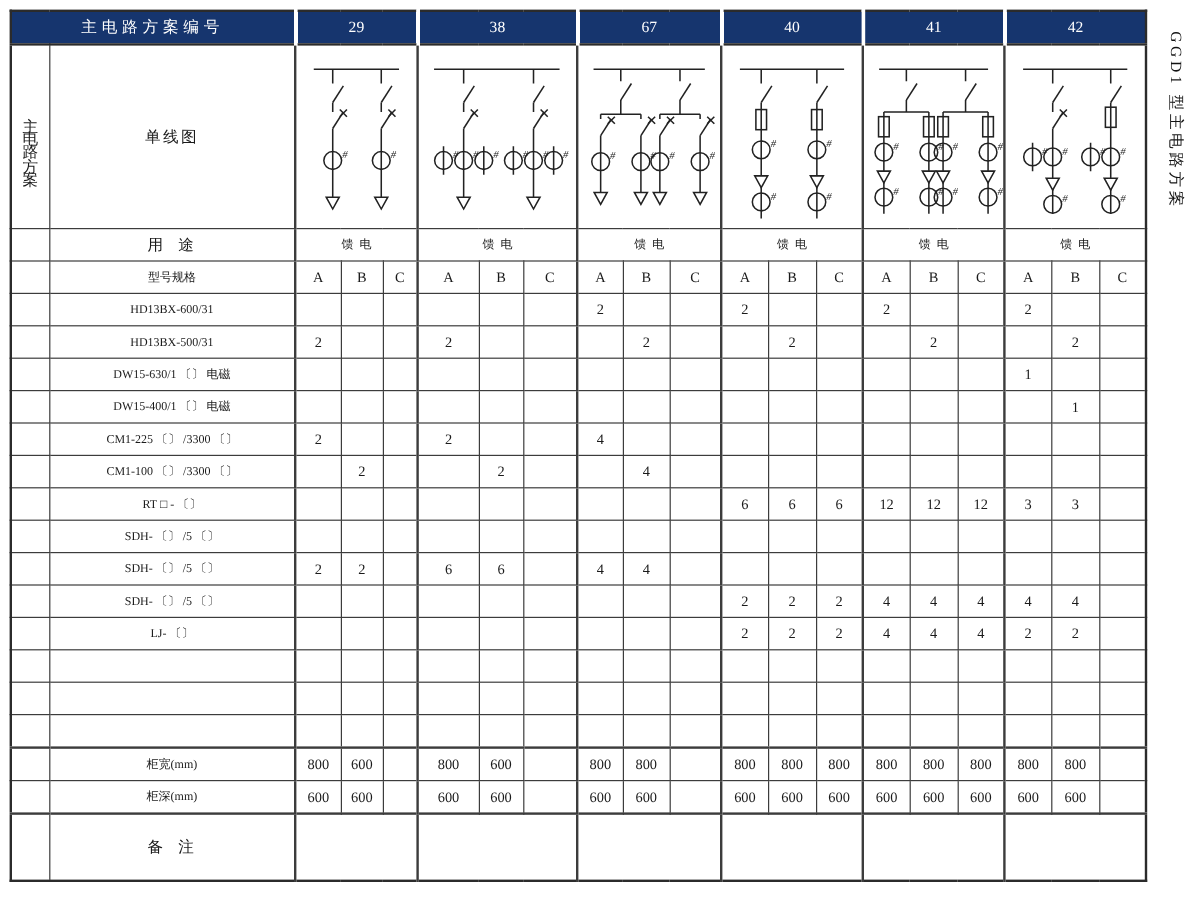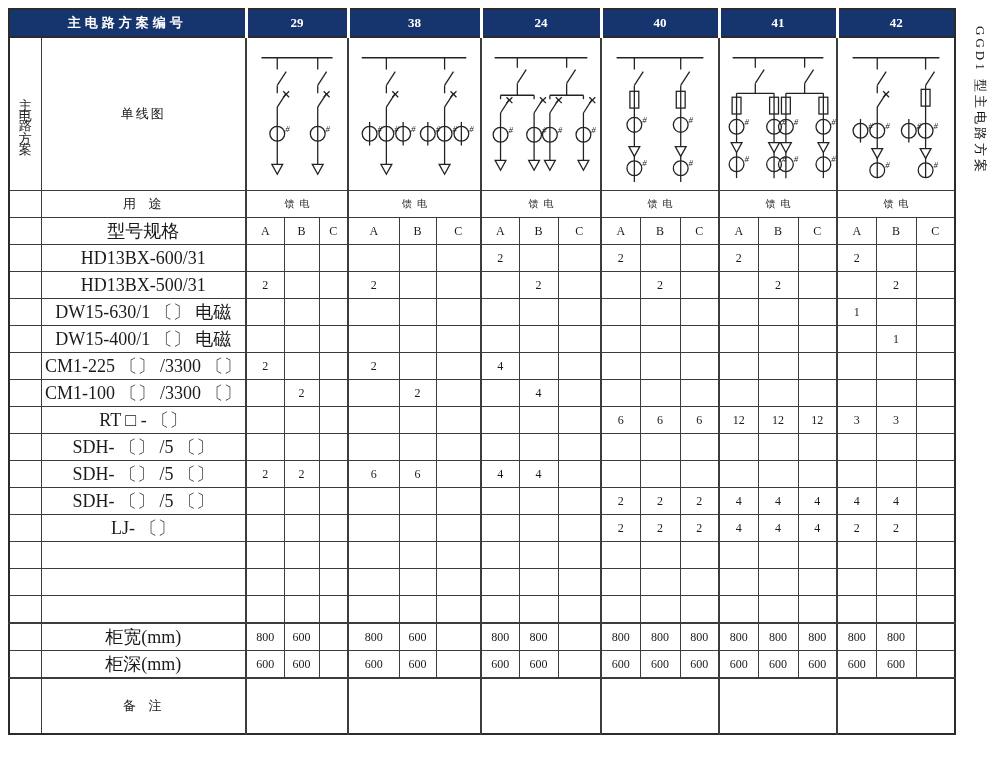--- a/index.html
+++ b/index.html
@@ -14,25 +14,25 @@
   }
   td,th{
     border:1px solid #3c3c3c;padding:0;margin:0;text-align:center;
     font-size:12px;height:26px;overflow:hidden;vertical-align:middle;
   }
   .sb{border-left-width:2px;}
   tr.hline td{border-top-width:2px;}
   tr.head th{
     background:#16356e;color:#ffffff;border:1px solid #16356e;
     border-left:3px solid #ffffff;border-bottom:2px solid #2b2b2b;
-    font-weight:bold;font-size:13px;height:26px;
+    font-weight:normal;font-size:13px;height:26px;
   }
   tr.head th.hlabel{border-left:1px solid #16356e;letter-spacing:4px;}
   tr.diag td{height:152px;}
-  .rowlabel{font-size:18px;white-space:pre;}
+  .rowlabel{font-size:10px;white-space:pre;}
   .biglabel{font-size:13px;letter-spacing:2px;margin-top:35px;}
   .usage{font-size:10px;white-space:pre;}
   .vwrap{display:flex;align-items:center;justify-content:center;height:100%;}
   .vtext{
     writing-mode:vertical-lr;text-orientation:upright;
     font-size:13px;letter-spacing:11px;line-height:1;
   }
   .remark td{height:54px;}
   .side-title{
     position:absolute;right:1px;top:26px;height:300px;
@@ -66,21 +66,21 @@
     <col style="width:39px">
       <col style="width:40px">
       <col style="width:39px">
   </colgroup>
 
   <tbody>
       <tr class="head">
     <th colspan="2" class="hlabel">主电路方案编号</th>
     <th colspan="3">29</th>
     <th colspan="3">38</th>
-    <th colspan="3">24</th>
+    <th colspan="3">67</th>
     <th colspan="3">40</th>
     <th colspan="3">41</th>
     <th colspan="3">42</th>
   </tr>
 
   <tr class="diag">
     <td>
       <div class="vwrap">
             <div class="vtext">主电路方案</div>
           </div>

